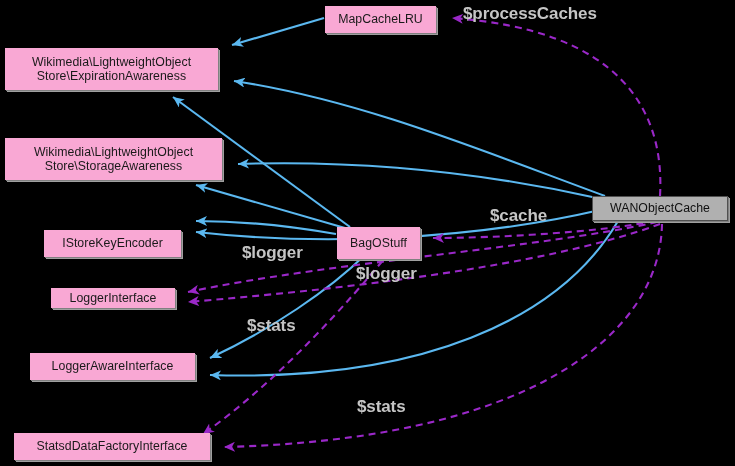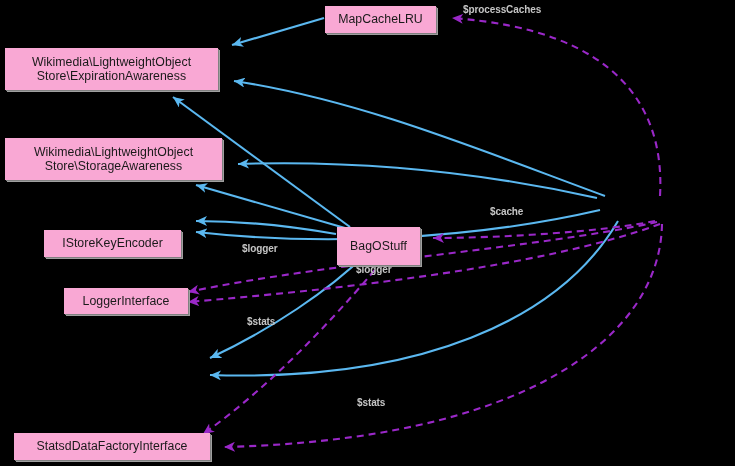--- a/index.html
+++ b/index.html
@@ -42,21 +42,21 @@
     cursor: pointer;
   }
   .node.current {
     background: #b0b0b0;
     border: 1px solid #505050;
     color: #101010;
   }
   .edge-label {
     position: absolute;
     color: #c5c5c5;
-    font-size: 10px;
+    font-size: 17px;
     font-weight: bold;
     white-space: pre;
     z-index: 3;
     letter-spacing: -0.1px;
   }
 </style>
 </head>
 <body>
 
 <div id="diagram">
@@ -119,29 +119,35 @@
 
   <div class="node" style="left:5px; top:138px; width:217px; height:42px;">
     <span>Wikimedia\LightweightObject
 Store\StorageAwareness</span>
   </div>
 
   <div class="node" style="left:44px; top:213px; width:137px; height:27px;margin-top:17px;">
     <span>IStoreKeyEncoder</span>
   </div>
 
-  <div class="node" style="left:337px; top:227px; width:83px; height:38px;">
+  <div class="node" style="left:337px; top:227px; width:83px; height:32px;">
     <span>BagOStuff</span>
   </div>
 
+  <div class="node current" style="left:592px; top:196px; width:136px; height:25px;">
+    <span>WANObjectCache</span>
+  </div>
 
-  <div class="node" style="left:64px; top:288px; width:124px; height:26px;">
+  <div class="node" style="left:51px; top:288px; width:124px; height:20px;">
     <span>LoggerInterface</span>
   </div>
 
+  <div class="node" style="left:30px; top:353px; width:165px; height:27px;">
+    <span>LoggerAwareInterface</span>
+  </div>
 
   <div class="node" style="left:14px; top:433px; width:196px; height:27px;">
     <span>StatsdDataFactoryInterface</span>
   </div>
 
   <div class="edge-label" style="left:463px; top:4px;">$processCaches</div>
   <div class="edge-label" style="left:490px; top:206px;">$cache</div>
   <div class="edge-label" style="left:242px; top:243px;">$logger</div>
   <div class="edge-label" style="left:356px; top:264px;">$logger</div>
   <div class="edge-label" style="left:247px; top:316px;">$stats</div>

